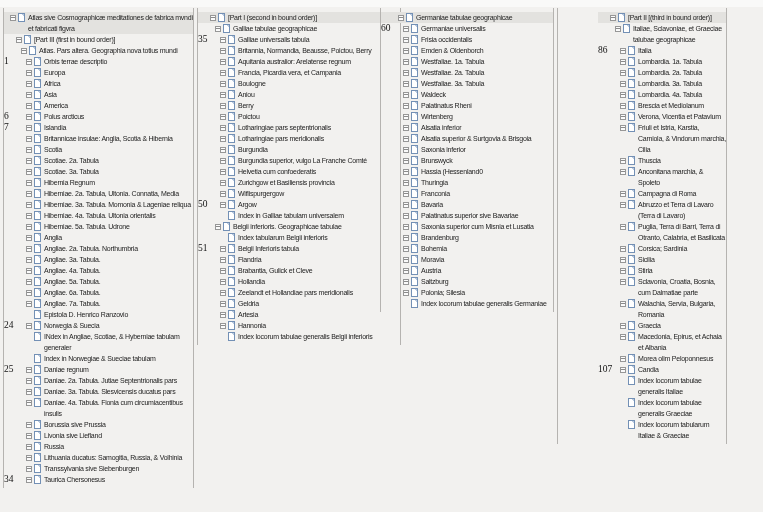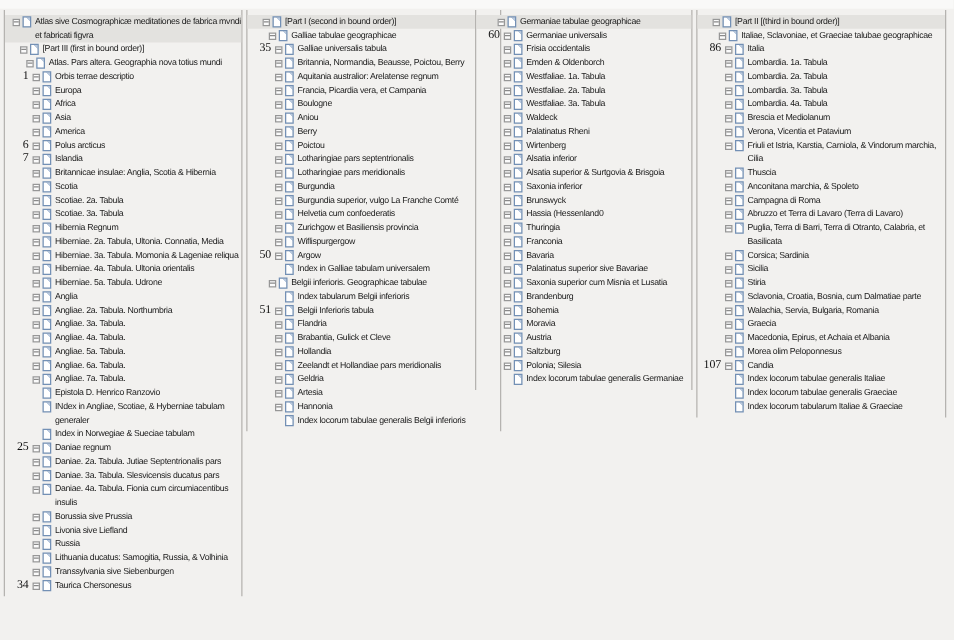--- a/index.html
+++ b/index.html
@@ -36,21 +36,20 @@
     cursor:default;
   }
   .row.hl{ background:var(--hl,#e3e2df); }
   .row.lvl0{ padding-left:6px; }
   .row.lvl1{ padding-left:12px; }
   .row.lvl2{ padding-left:17px; }
   .row.lvl3{ padding-left:22px; }
   .num{
     position:absolute;left:0;top:0;
     width:19px;
-    text-align:right;
     font-family:"Liberation Serif", serif;
     font-size:9.5px;
     letter-spacing:0;
     line-height:11px;
     color:#111;
   }
   .exp{
     flex:none;
     width:4px;height:4px;
     margin:3px 2px 0 0;
@@ -216,20 +215,26 @@
         <span class="exp"></span>
         <span class="doc"></span>
         <span class="lab">Angliae. 7a. Tabula.</span>
       </div>
       <div class="row lvl3">
         <span class="exp-sp"></span>
         <span class="doc"></span>
         <span class="lab">Epistola D. Henrico Ranzovio</span>
       </div>
       <div class="row lvl3">
+        <span class="num">24</span>
+        <span class="exp"></span>
+        <span class="doc"></span>
+        <span class="lab">Norwegia &amp; Suecia</span>
+      </div>
+      <div class="row lvl3">
         <span class="exp-sp"></span>
         <span class="doc"></span>
         <span class="lab">INdex in Angliae, Scotiae, &amp; Hyberniae tabulam generaler</span>
       </div>
       <div class="row lvl3">
         <span class="exp-sp"></span>
         <span class="doc"></span>
         <span class="lab">Index in Norwegiae &amp; Sueciae tabulam</span>
       </div>
       <div class="row lvl3">
@@ -571,21 +576,21 @@
         <span class="exp"></span>
         <span class="doc"></span>
         <span class="lab">Polonia; Silesia</span>
       </div>
       <div class="row lvl3">
         <span class="exp-sp"></span>
         <span class="doc"></span>
         <span class="lab">Index locorum tabulae generalis Germaniae</span>
       </div>
     </div>
-  <div class="panel" style="left: 557px; top: 8px; width: 200px;">
+  <div class="panel" style="left: 557px; top: 8px; width: 170px; padding-left: 40px;">
       <div class="row lvl1 hl">
         <span class="exp"></span>
         <span class="doc"></span>
         <span class="lab">[Part II [(third in bound order)]</span>
       </div>
       <div class="row lvl2">
         <span class="exp"></span>
         <span class="doc"></span>
         <span class="lab">Italiae, Sclavoniae, et Graeciae talubae geographicae</span>
       </div>

